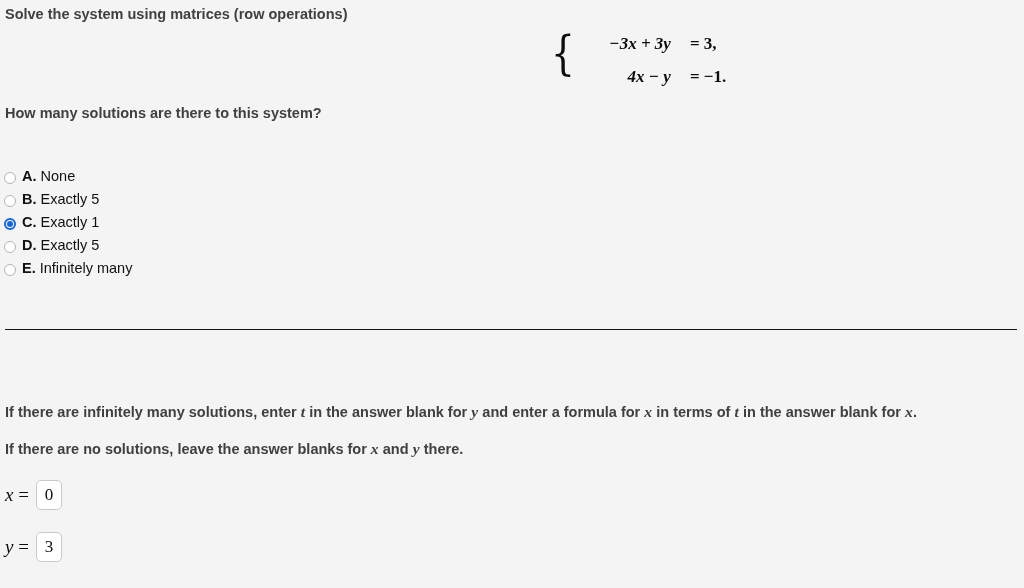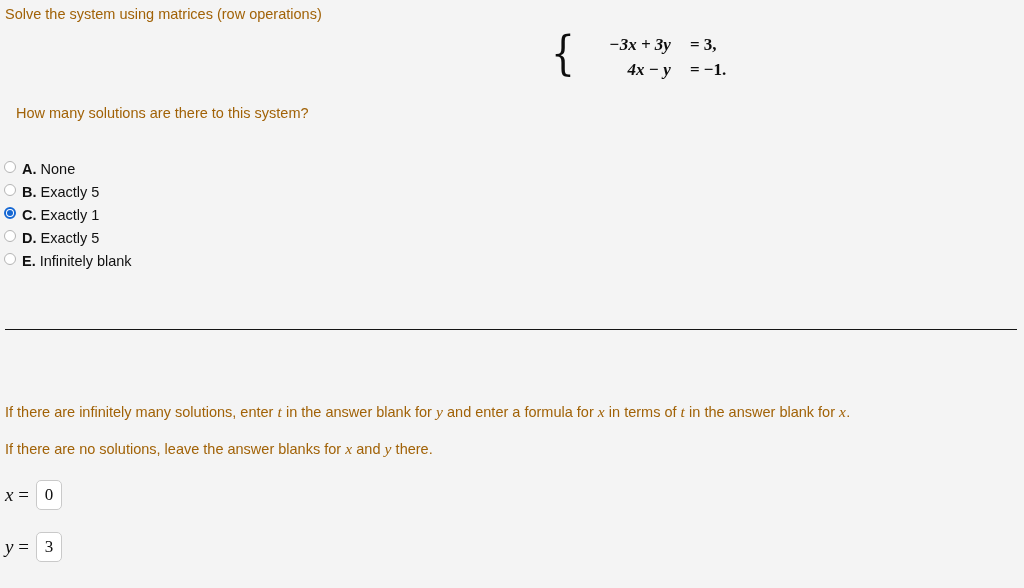--- a/index.html
+++ b/index.html
@@ -20,22 +20,23 @@
     width: 1024px;
     height: 588px;
     box-sizing: border-box;
   }
 
   
   .prompt {
     position: absolute;
     font-size: 14.5px;
     line-height: 18px;
-    color: #a16207;
-    white-space: nowrap;
+    color: #404040;
+    white-space: nowrap;
+    font-weight: bold;
   }
   .mathvar {
     font-family: "Liberation Serif", "DejaVu Serif", serif;
     font-style: italic;
     font-size: 15.5px;
     letter-spacing: 0.2px;
   }
 
   
   .system {
@@ -53,21 +54,21 @@
     font-family: "DejaVu Serif", "Liberation Serif", serif;
     font-weight: 400;
     transform: scaleX(0.8) translateY(-2px);
     transform-origin: center;
     margin-right: 1px;
   }
   .eqrows {
     display: flex;
     flex-direction: column;
     justify-content: center;
-    gap: 3px;
+    gap: 11px;
     padding-top: 4px;
   }
   .eqrow {
     display: flex;
     align-items: baseline;
     font-size: 17px;
     line-height: 22px;
   }
   .eq-lhs {
     display: inline-block;
@@ -86,21 +87,21 @@
   }
 
   
   .options {
     position: absolute;
     left: 4px;
     top: 161px;
   }
   .option-row {
     display: flex;
-    align-items: flex-start;
+    align-items: flex-end;
     height: 23px;
     white-space: nowrap;
   }
   .radio {
     width: 12px;
     height: 12px;
     border-radius: 50%;
     border: 1.4px solid #b4b4b4;
     background: #ffffff;
     box-sizing: border-box;
@@ -187,21 +188,21 @@
         <span class="eq-lhs">−3x + 3y</span>
         <span class="eq-rhs">= 3,</span>
       </div>
       <div class="eqrow">
         <span class="eq-lhs">4x − y</span>
         <span class="eq-rhs">= −1.</span>
       </div>
     </div>
   </div>
 
-  <div class="prompt" style="left:16px; top:104px;">How many solutions are there to this system?</div>
+  <div class="prompt" style="left:5px; top:104px;">How many solutions are there to this system?</div>
 
   <div class="options">
 
     <div class="option-row">
       <span class="radio"></span>
       <span class="option-label"><span class="letter">A.</span> <span>None</span></span>
     </div>
 
     <div class="option-row">
       <span class="radio"></span>
@@ -213,21 +214,21 @@
       <span class="option-label"><span class="letter">C.</span> <span>Exactly 1</span></span>
     </div>
 
     <div class="option-row">
       <span class="radio"></span>
       <span class="option-label"><span class="letter">D.</span> <span>Exactly 5</span></span>
     </div>
 
     <div class="option-row">
       <span class="radio"></span>
-      <span class="option-label"><span class="letter">E.</span> <span>Infinitely blank</span></span>
+      <span class="option-label"><span class="letter">E.</span> <span>Infinitely many</span></span>
     </div>
 
 
   </div>
 
   <div class="divider"></div>
 
 
   <div class="prompt" style="left:5px; top:403px;"><span>If there are infinitely many solutions, enter </span><span class="mathvar">t</span><span> in the answer blank for </span><span class="mathvar">y</span><span> and enter a formula for </span><span class="mathvar">x</span><span> in terms of </span><span class="mathvar">t</span><span> in the answer blank for </span><span class="mathvar">x</span><span>.</span></div>
 

